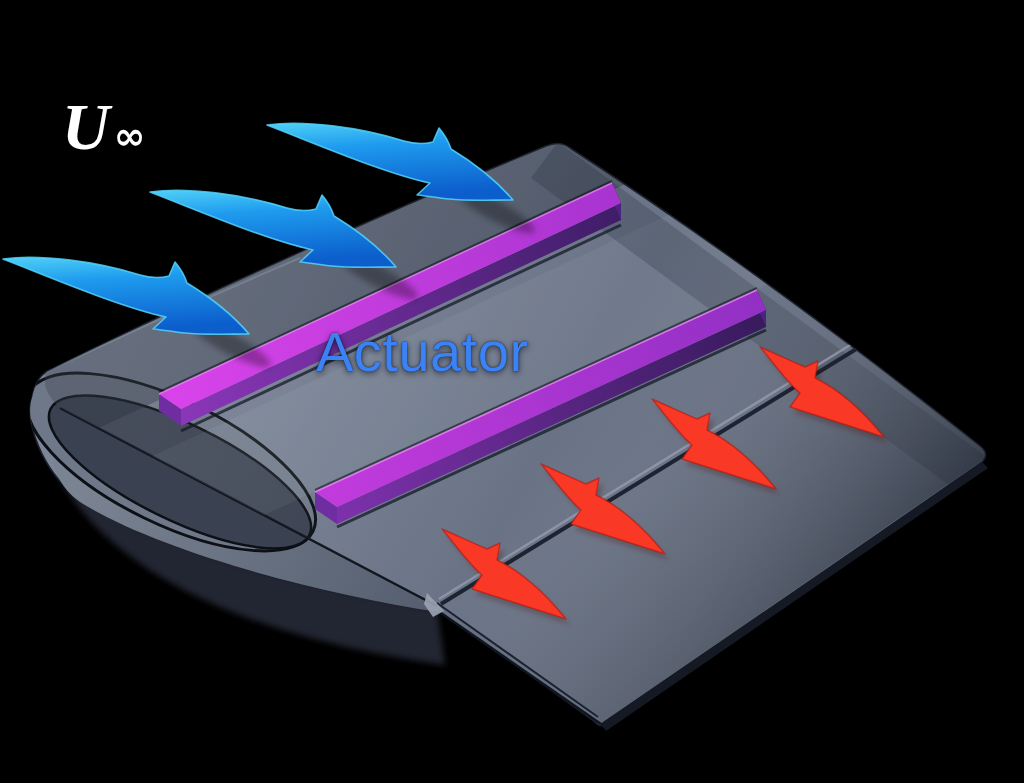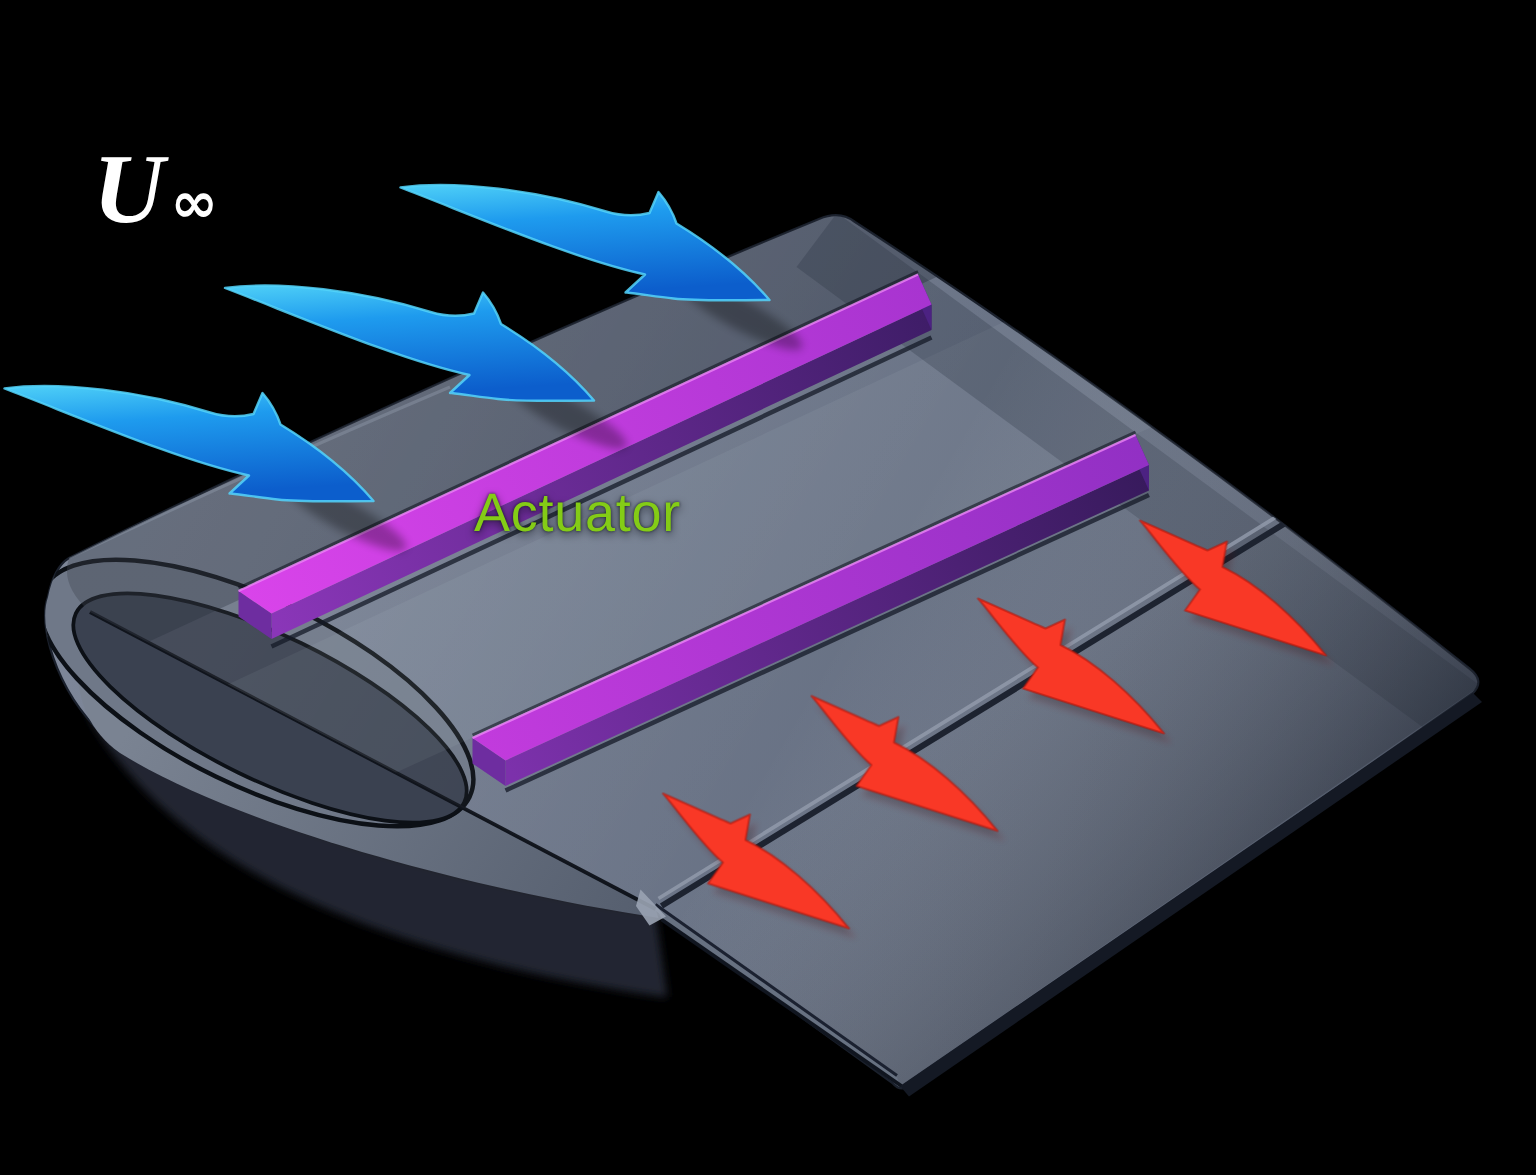--- a/index.html
+++ b/index.html
@@ -5,22 +5,22 @@
   html,body{margin:0;padding:0;background:#000;}
   #stage{position:relative;width:1024px;height:783px;background:#000;overflow:hidden;
          font-family:"Liberation Sans",sans-serif;}
   #stage svg{position:absolute;left:0;top:0;}
   .label-uinf{position:absolute;left:62px;top:94px;color:#ffffff;
               font-family:"Liberation Serif","DejaVu Serif",serif;
               font-style:italic;font-weight:bold;font-size:66px;line-height:1;
               letter-spacing:1px;white-space:nowrap;}
   .label-uinf .inf{font-size:38px;font-style:normal;font-family:"DejaVu Sans",sans-serif;
                    font-weight:bold;margin-left:3px;}
-  .label-actuator{position:absolute;left:316px;top:324px;color:#84cc16;
-                  font-size:36px;line-height:1;font-weight:400;letter-spacing:0.5px;
+  .label-actuator{position:absolute;left:316px;top:324px;color:#3b82f6;
+                  font-size:56px;line-height:1;font-weight:400;letter-spacing:0.5px;
                   text-shadow:0 2px 6px rgba(8,10,18,.65),0 0 2px rgba(16,20,32,.8);}
 </style>
 </head>
 <body>
 
 <div id="stage">
 
 <svg width="1024" height="783" viewBox="0 0 1024 783">
   <defs>
     <linearGradient id="gBase" gradientUnits="userSpaceOnUse" x1="150" y1="250" x2="850" y2="620">

